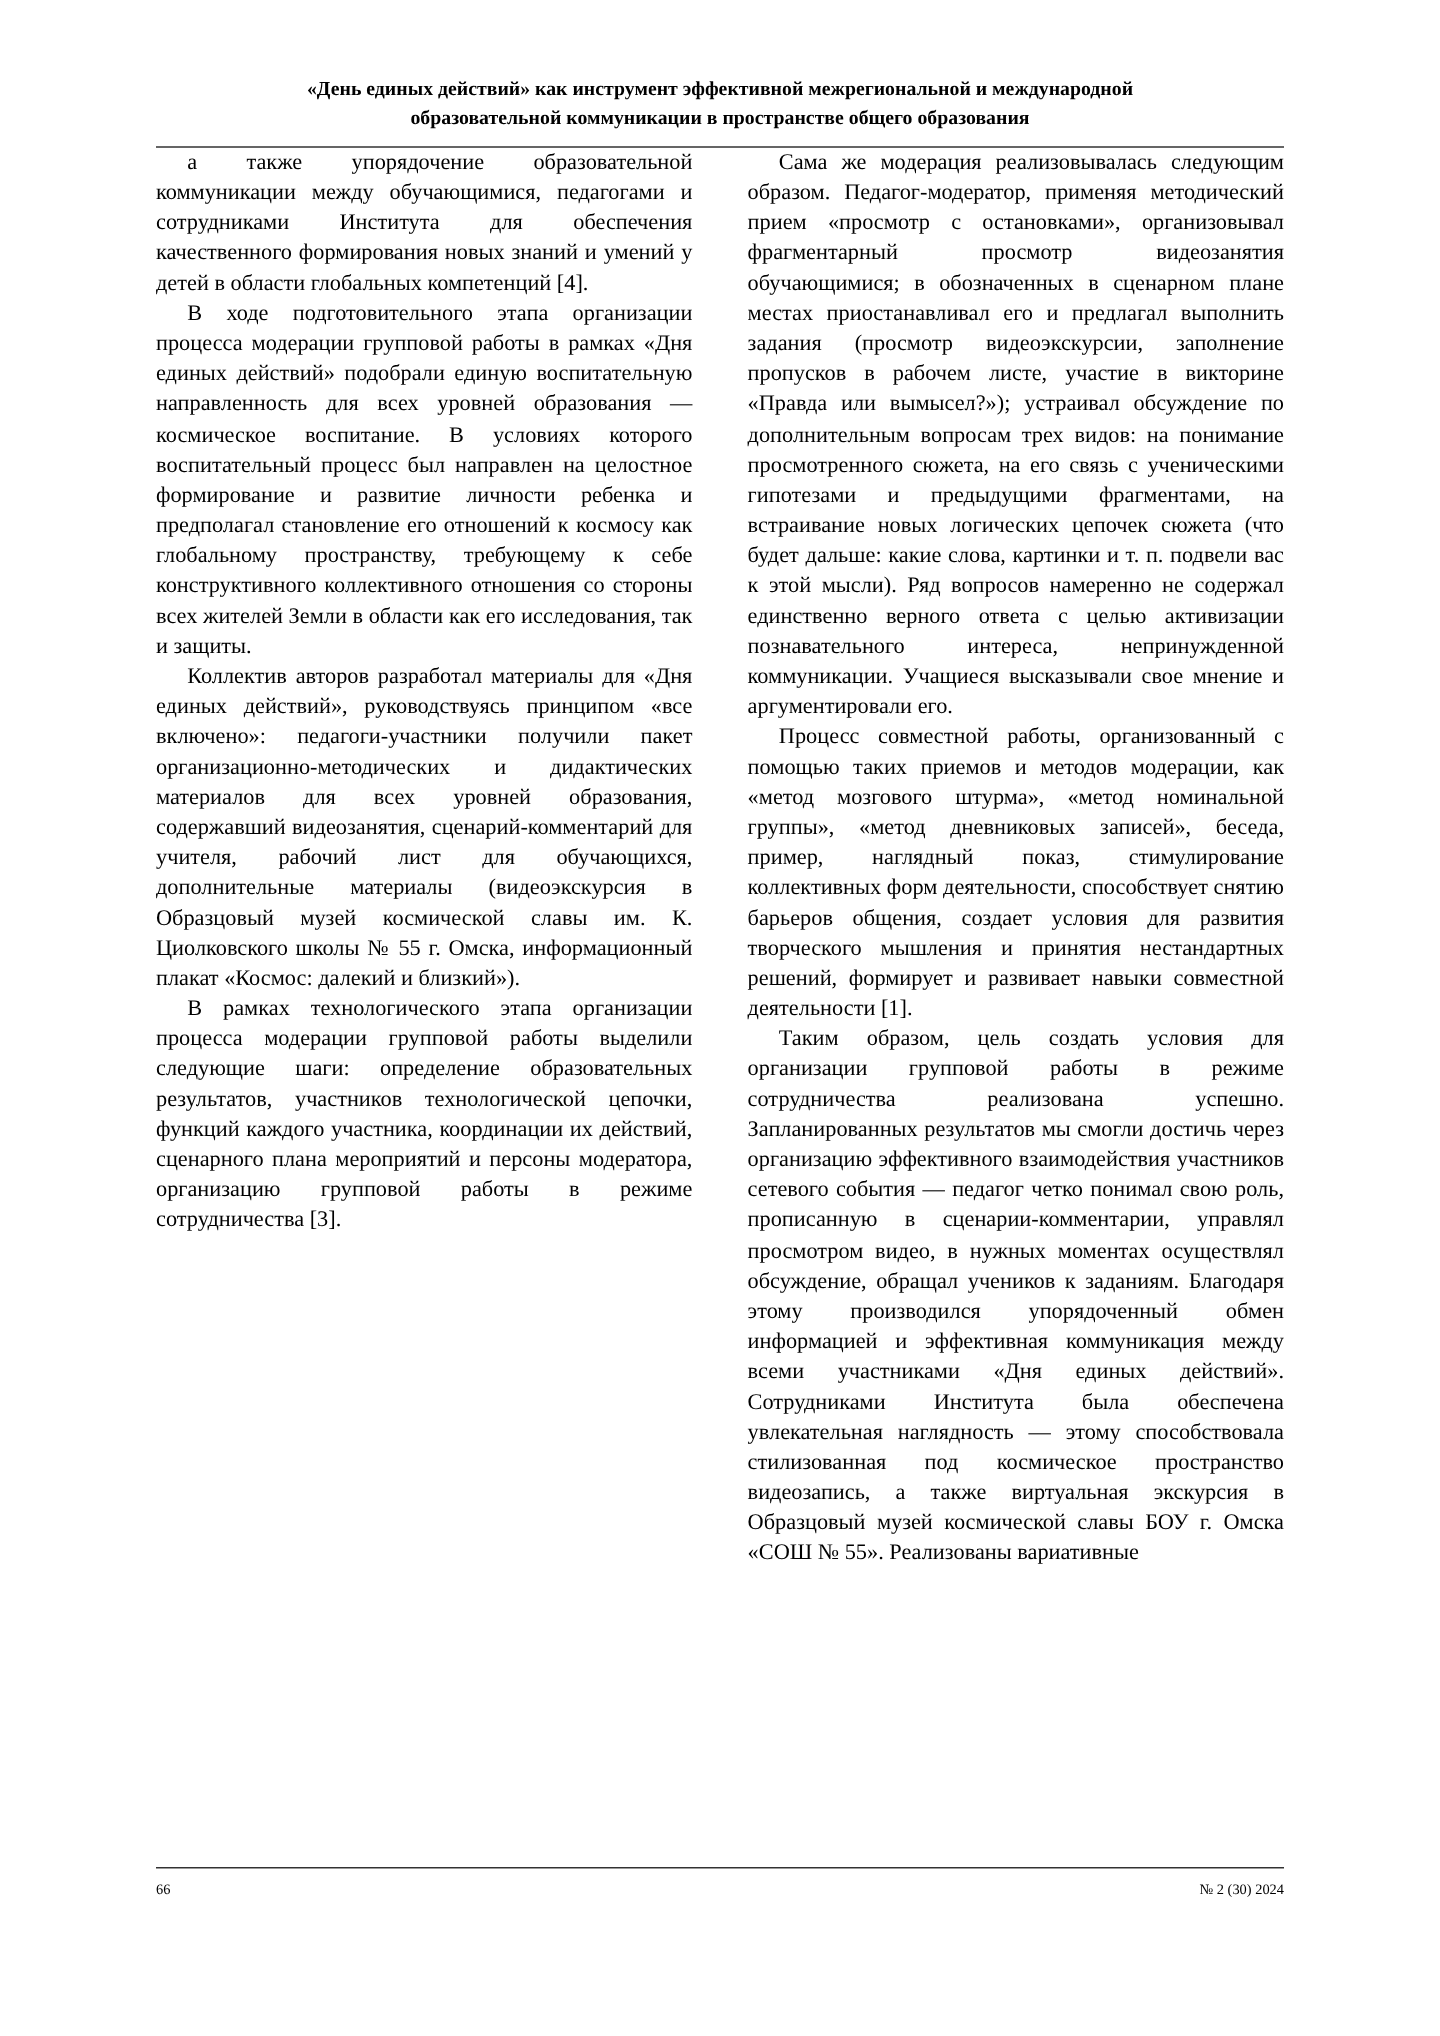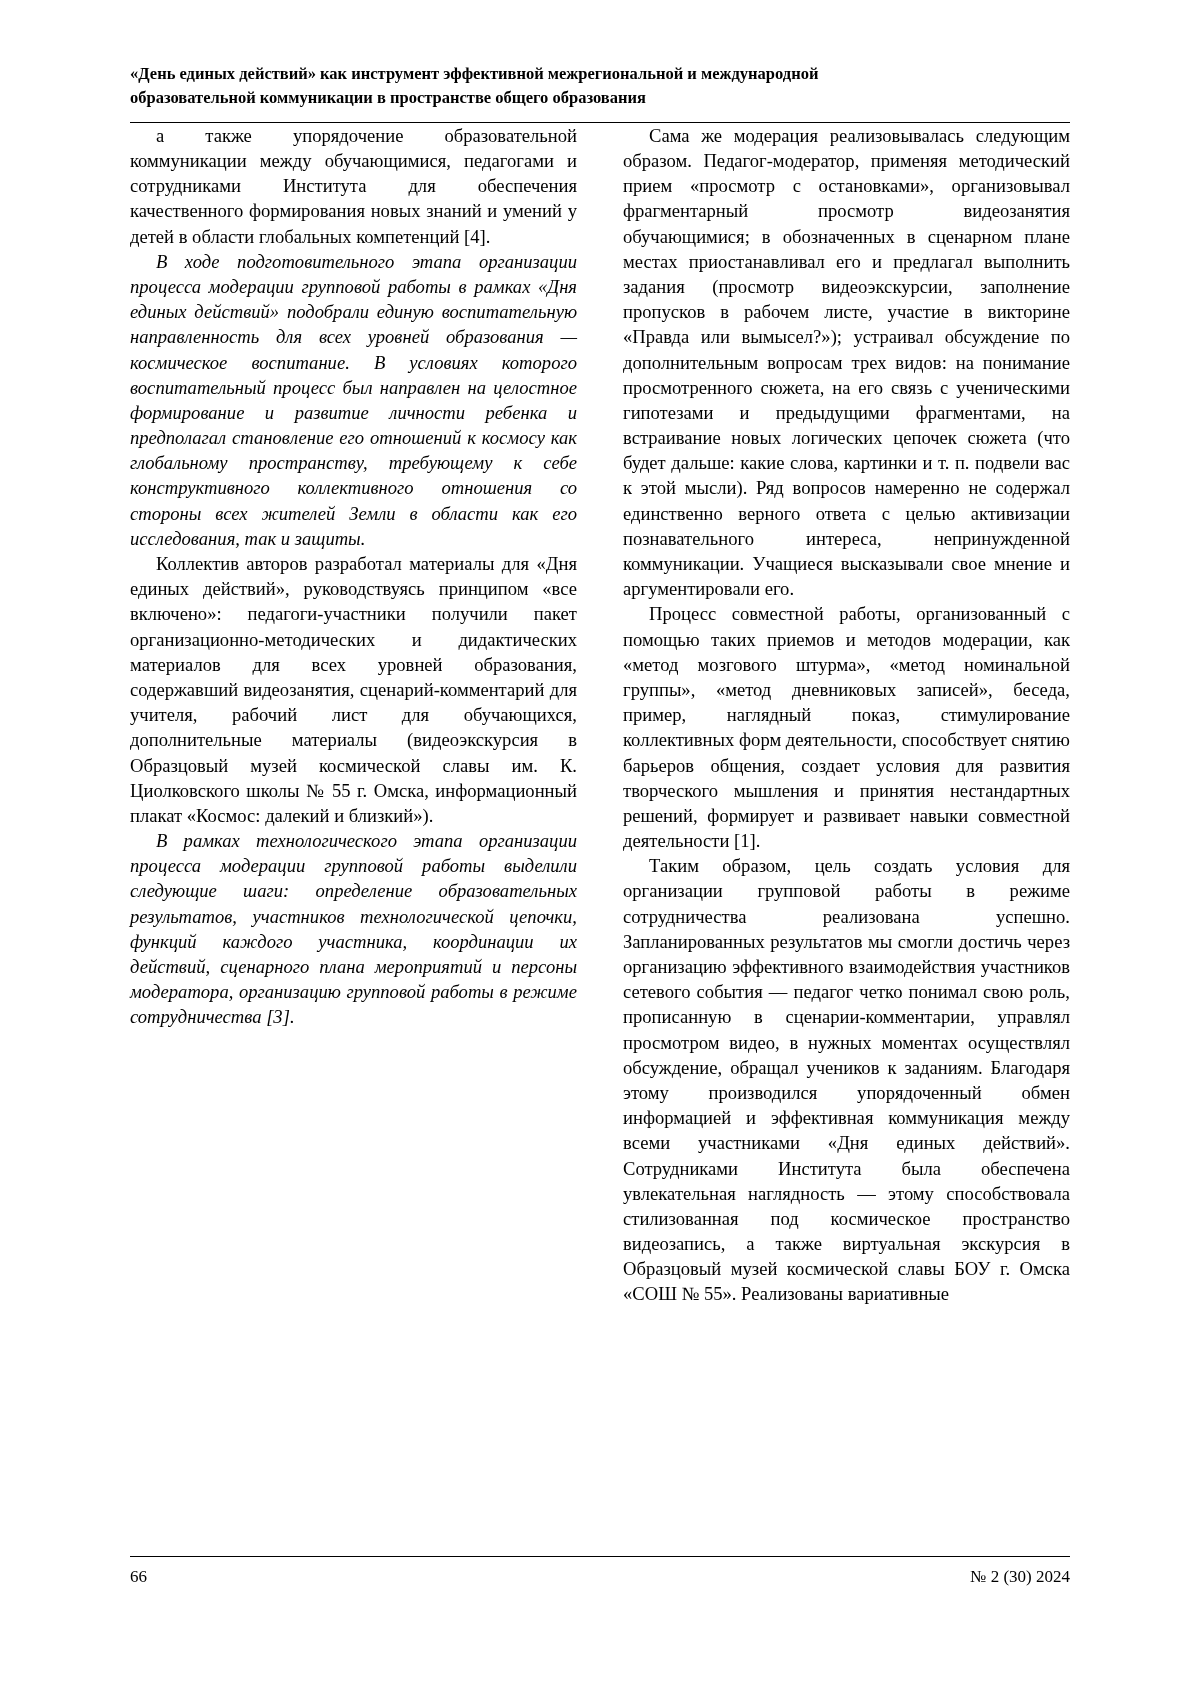--- a/index.html
+++ b/index.html
@@ -22,21 +22,21 @@
     position: absolute;
     left: 130px;
     top: 62px;
     width: 940px;
   }
   .running-head {
     font-family: "Liberation Serif", serif;
     font-weight: bold;
     font-size: 16.5px;
     line-height: 1.45;
-    text-align: left;
+    text-align: center;
     color: #000;
     padding-bottom: 8px;
   }
   .rule {
     border: none;
     border-top: 1.6px solid #000;
     margin: 0;
   }
   .rule-top { margin-top: 4px; }
   .columns {
@@ -51,38 +51,37 @@
     margin: 0;
     text-indent: 26px;
     text-align: justify;
     font-size: 18.6px;
     line-height: 1.355;
     hyphens: auto;
     -webkit-hyphens: auto;
     font-family: "Liberation Serif", serif;
   }
   p.para.italic {
-    font-style: italic;
   }
   .footer {
     position: absolute;
     left: 130px;
     top: 1556px;
     width: 940px;
   }
   .footer-rule {
     border: none;
     border-top: 1.6px solid #000;
     margin: 0 0 10px 0;
   }
   .footer-row {
     display: flex;
     justify-content: space-between;
     align-items: flex-start;
-    font-size: 17px;
+    font-size: 12px;
     font-family: "Liberation Serif", serif;
   }
   .page-number { text-align: left; }
   .issue { text-align: right; }
 </style>
 </head>
 <body>
 
 <div class="page">
 

